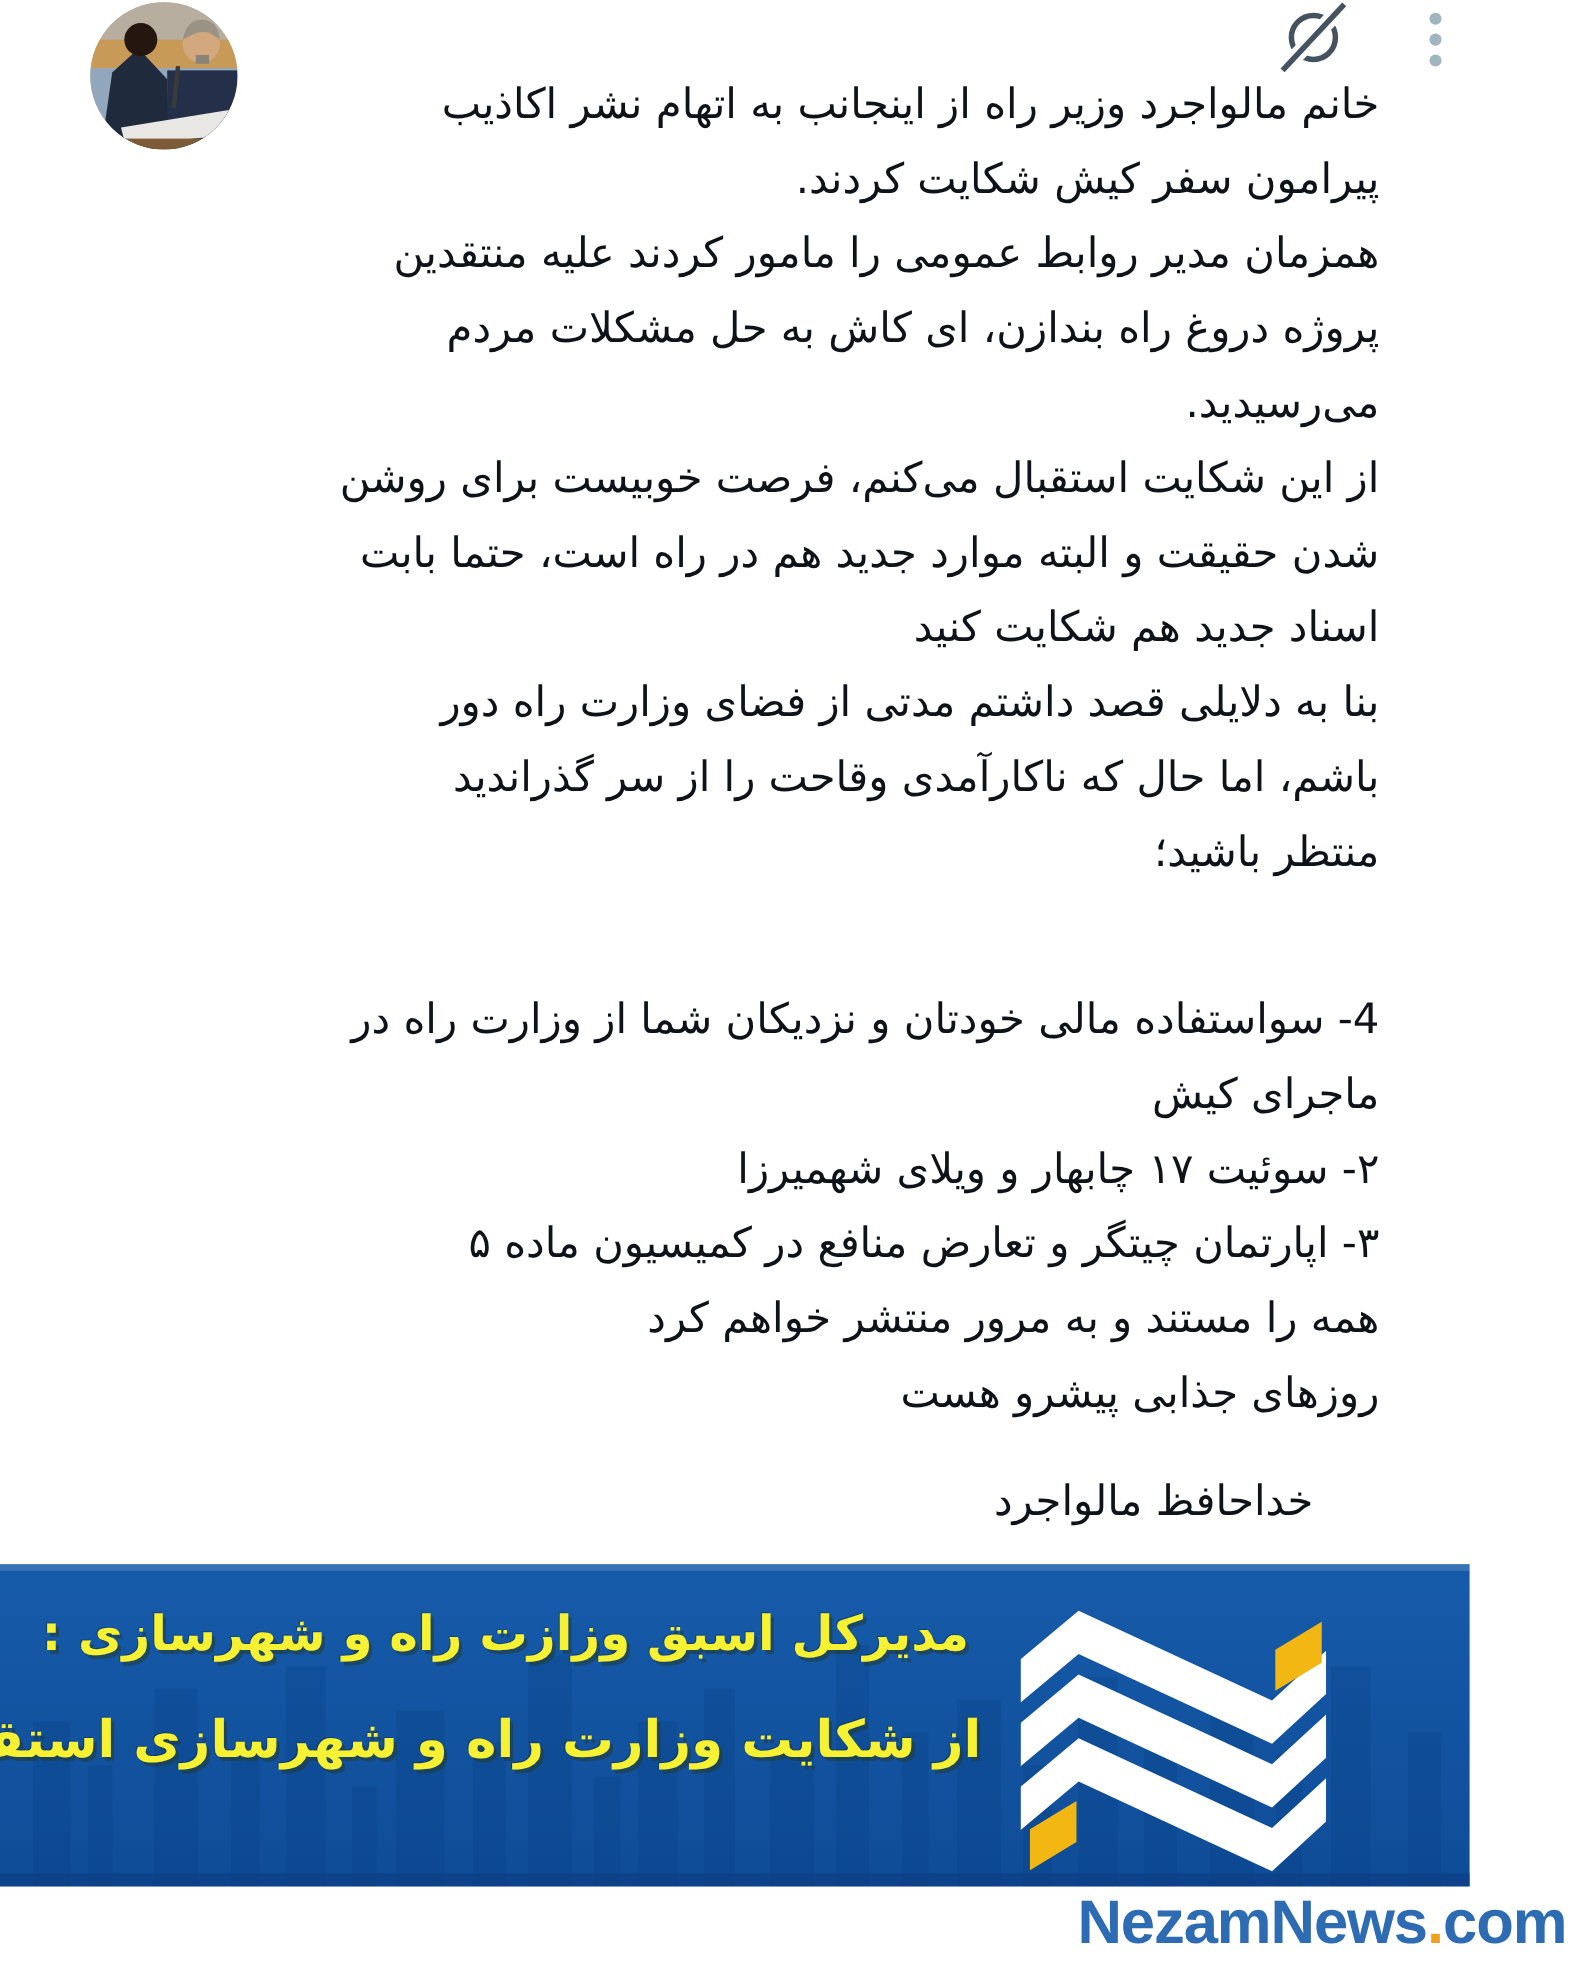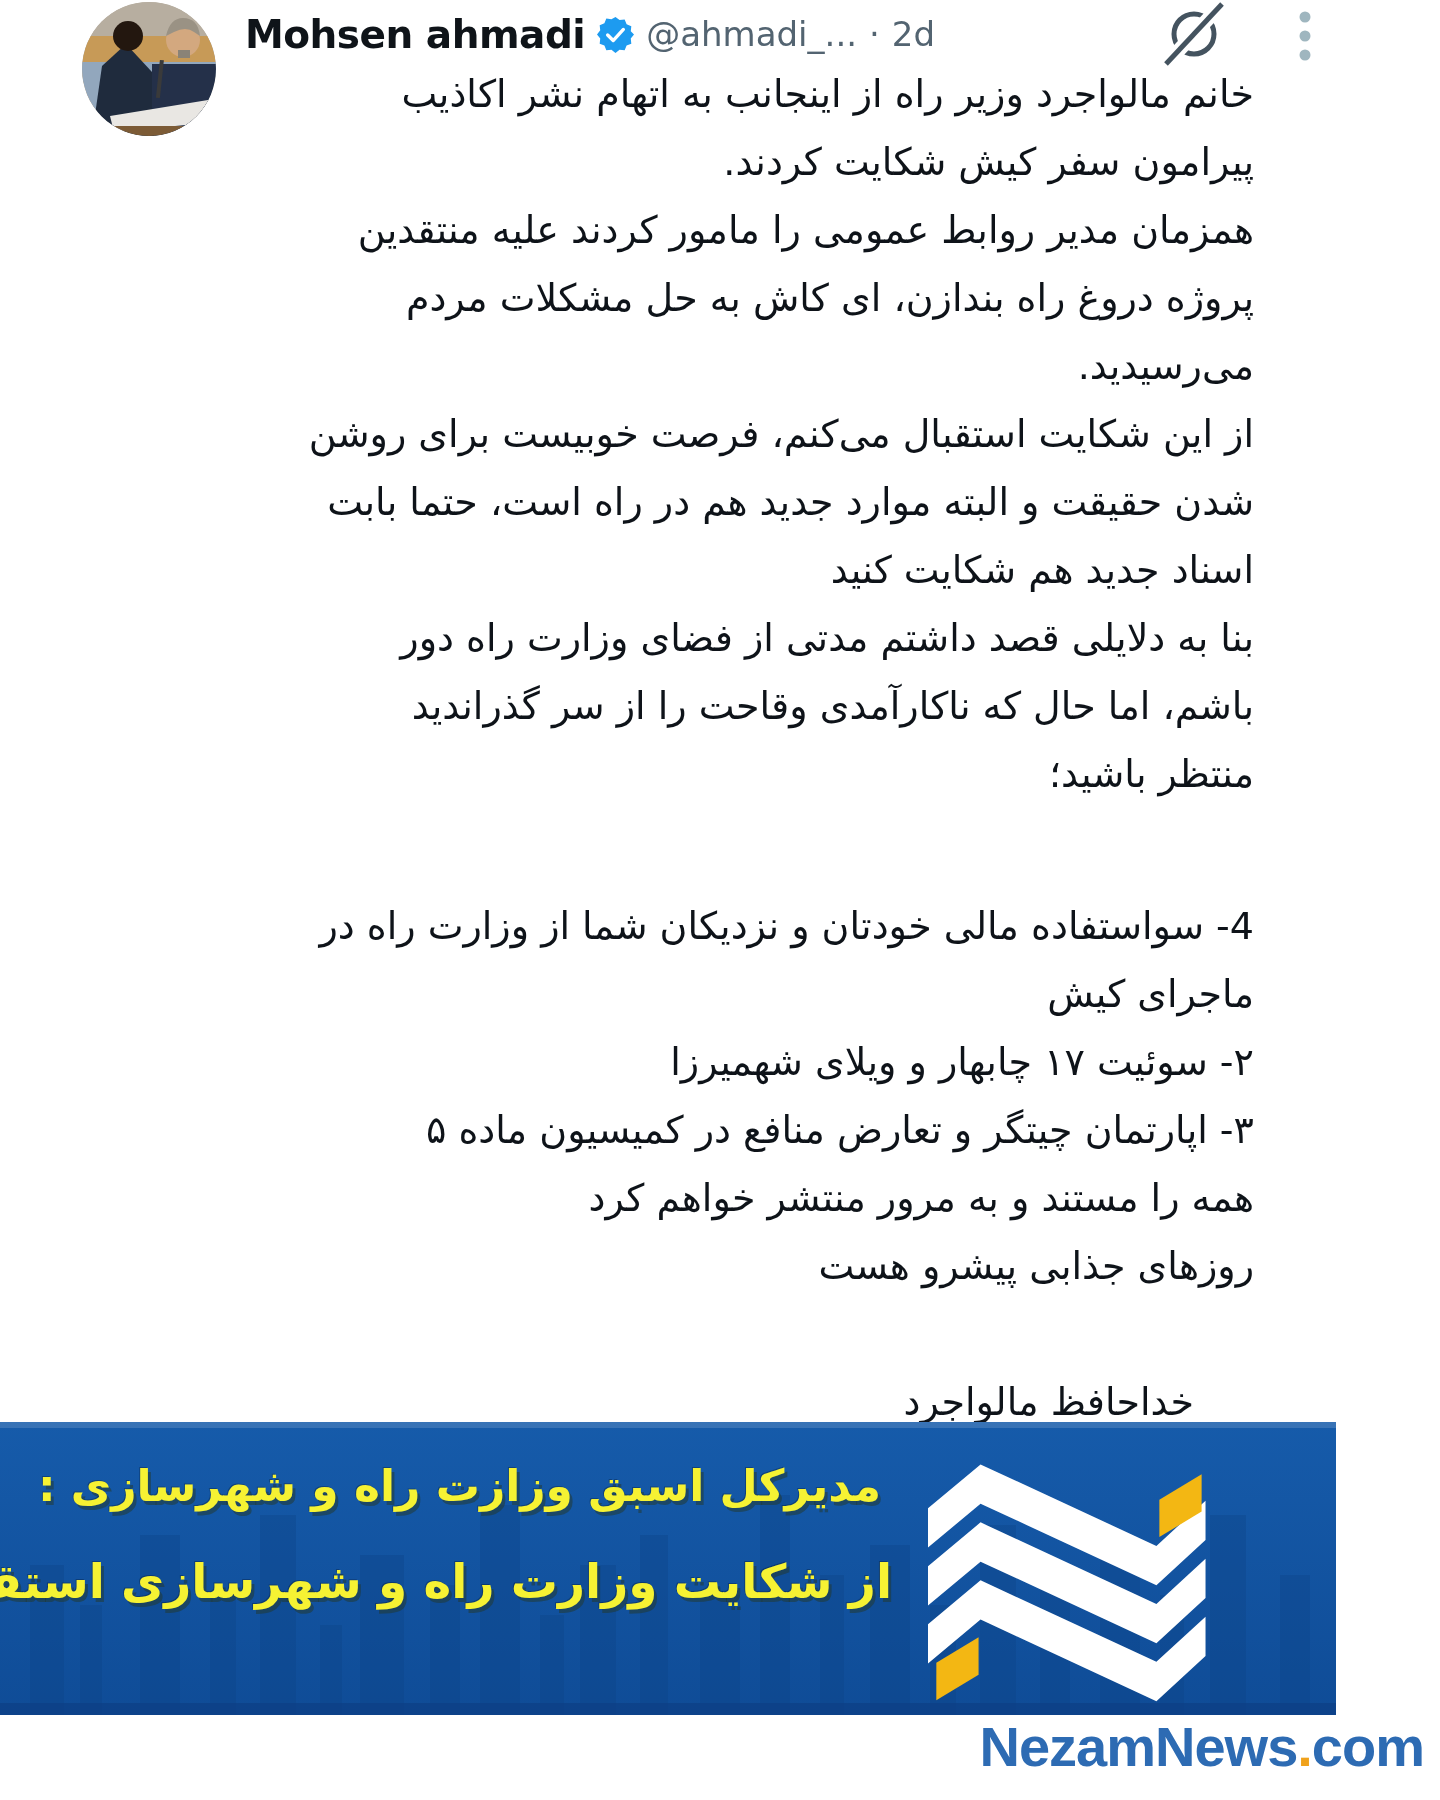--- a/index.html
+++ b/index.html
@@ -22,21 +22,21 @@
   .grok-btn{position:absolute;left:1156px;top:2px;width:80px;height:64px;}
   .kebab{position:absolute;left:1294px;top:8px;width:22px;height:60px;}
   
   .tweet-text{
     position:absolute;right:186px;left:60px;direction:rtl;text-align:right;
     font-size:38px;line-height:68px;color:#0e1319;white-space:pre;
   }
   .body-1{top:60px;}
   .body-2{top:892px;}
   .signature{
-    position:absolute;right:246px;top:1368px;direction:rtl;text-align:right;
+    position:absolute;right:246px;top:1330px;direction:rtl;text-align:right;
     font-size:38px;line-height:68px;color:#0e1319;white-space:nowrap;
   }
   
   .banner{
     position:absolute;left:0;top:1422px;width:1336px;height:293px;
     background:linear-gradient(#165baa,#0f4c97);overflow:hidden;
   }
   .skyline{position:absolute;left:0;bottom:0;width:1440px;height:293px;}
   .banner-logo{position:absolute;right:130px;top:8px;width:278px;height:280px;}
   .banner-kicker{
@@ -79,30 +79,20 @@
         <circle cx="101" cy="38" r="17" fill="#d3a87f"></circle>
         <path d="M84 34 Q88 16 101 16 Q116 16 118 34 L112 30 Q104 24 92 30 Z" fill="#9a9284"></path>
         <rect x="96" y="48" width="12" height="8" fill="#8a8377"></rect>
         <polygon points="28,114 126,98 134,120 32,130" fill="#e9e7e3"></polygon>
         <rect x="0" y="124" width="134" height="10" fill="#7c5b36"></rect>
         <rect x="76" y="58" width="4" height="38" fill="#3a3a3a" transform="rotate(6 78 76)"></rect>
       </g>
     </svg>
   </div>
 
-  <div class="name-row">
-    <span class="author-name">Mohsen ahmadi</span>
-    <svg class="badge" viewBox="0 0 40 40">
-      <path fill="#1d9bf0" d="M20 1l4.4 3.4 5.5-.6 2.1 5.1 5.1 2.1-.6 5.5L40 20l-3.5 4.4.6 5.5-5.1 2.1-2.1 5.1-5.5-.6L20 40l-4.4-3.5-5.5.6-2.1-5.1-5.1-2.1.6-5.5L0 20l3.5-4.5-.6-5.5 5.1-2.1 2.1-5.1 5.5.6z"></path>
-      <path d="M11.5 20.5l6 6 11-12" fill="none" stroke="#ffffff" stroke-width="3.6" stroke-linecap="round" stroke-linejoin="round"></path>
-    </svg>
-    <span class="handle">@ahmadi_...</span>
-    <span class="sep">·</span>
-    <span class="time">2d</span>
-  </div>
 
   <svg class="grok-btn" viewBox="0 0 80 64">
     <circle cx="38" cy="32" r="20" fill="none" stroke="#44535f" stroke-width="5"></circle>
     <line x1="10" y1="62" x2="66" y2="2" stroke="#ffffff" stroke-width="14"></line>
     <line x1="10" y1="62" x2="66" y2="2" stroke="#44535f" stroke-width="5"></line>
   </svg>
 
   <svg class="kebab" viewBox="0 0 22 60">
     <circle cx="11" cy="9" r="5.5" fill="#9fb6bf"></circle>
     <circle cx="11" cy="28" r="5.5" fill="#9fb6bf"></circle>

